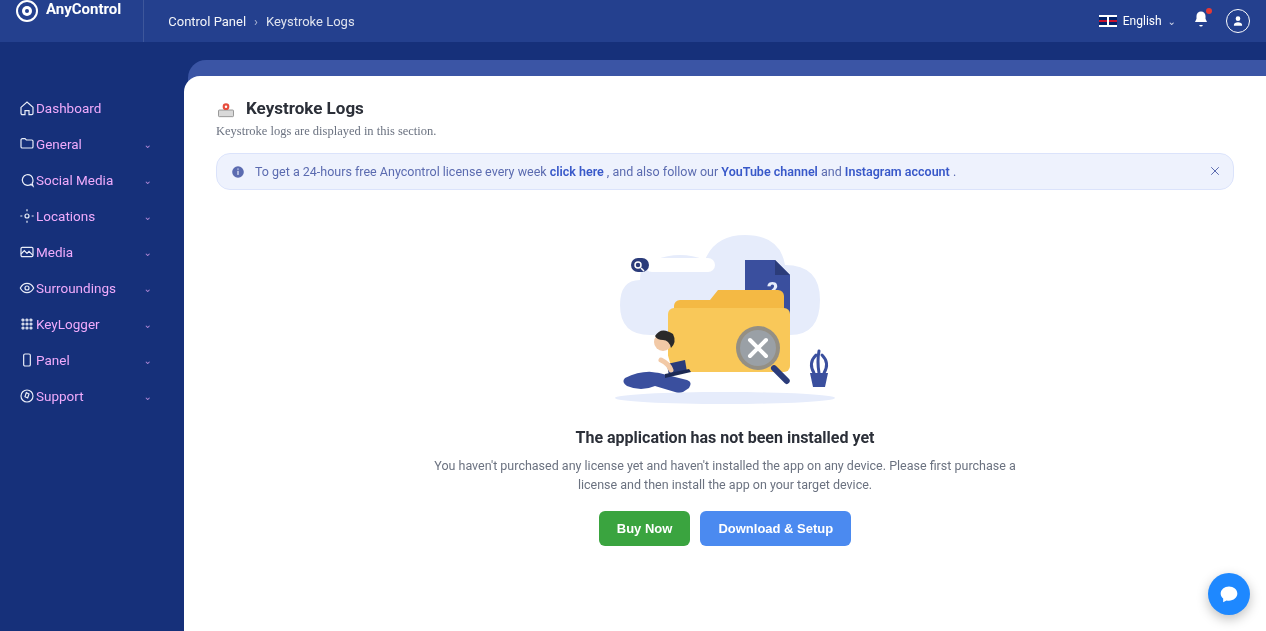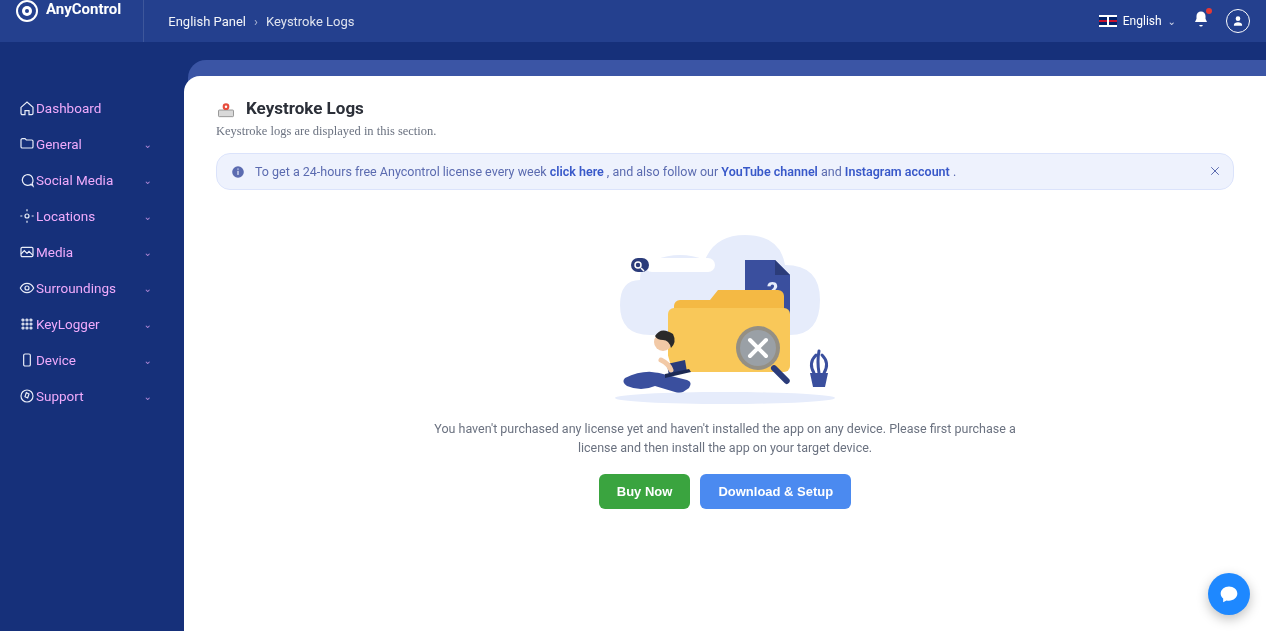--- a/index.html
+++ b/index.html
@@ -123,21 +123,21 @@
 <body>
 
 <div class="topbar">
   <div class="logo-wrap">
     <div class="logo-circle">
         <div class="logo-inner"></div>
       </div>
     <div class="logo-text">AnyControl</div>
   </div>
   <div class="breadcrumb">
-    <span class="crumb-link">English Panel</span>
+    <span class="crumb-link">Control Panel</span>
     <span class="sep">›</span>
     <span class="current">Keystroke Logs</span>
   </div>
   <div class="top-right">
     <div class="lang">
       <span class="flag">
           <span class="flag-red-h"></span>
           <span class="flag-red-v"></span>
         </span>
       <span>English</span>
@@ -232,21 +232,21 @@
         </span>
       <span>KeyLogger</span>
       <span class="nav-chev">⌄</span>
     </div>
     <div class="nav-item">
       <span class="nav-icon">
           <svg viewBox="0 0 24 24">
             <rect x="7" y="3" width="10" height="18" rx="2"></rect>
           </svg>
         </span>
-      <span>Device</span>
+      <span>Panel</span>
       <span class="nav-chev">⌄</span>
     </div>
     <div class="nav-item">
       <span class="nav-icon">
           <svg viewBox="0 0 24 24">
             <circle cx="12" cy="12" r="9"></circle>
             <path d="M15 9l-2 6-4-2 2-6z"></path>
           </svg>
         </span>
       <span>Support</span>
@@ -334,20 +334,21 @@
             </g>
 
             <g transform="translate(215,135)">
               <path d="M6 0 q-8 8 -2 18 M12 0 q8 8 2 18 M9 -4 q-2 10 0 22" stroke="#3a4f9e" stroke-width="3" fill="none" stroke-linecap="round"></path>
               <path d="M0 18 h18 l-3 14 h-12 z" fill="#3a4f9e"></path>
             </g>
 
             <ellipse cx="130" cy="178" rx="110" ry="6" fill="#e6ecfb"></ellipse>
           </svg>
         </div>
+        <div class="empty-title">The application has not been installed yet</div>
         <div class="empty-desc">You haven't purchased any license yet and haven't installed the app on any device. Please first purchase a license and then install the app on your target device.</div>
         <div class="btn-row">
           <button class="btn btn-success">Buy Now</button>
           <button class="btn btn-primary">Download &amp; Setup</button>
         </div>
       </div>
     </div>
   </div>
 </div>
 

